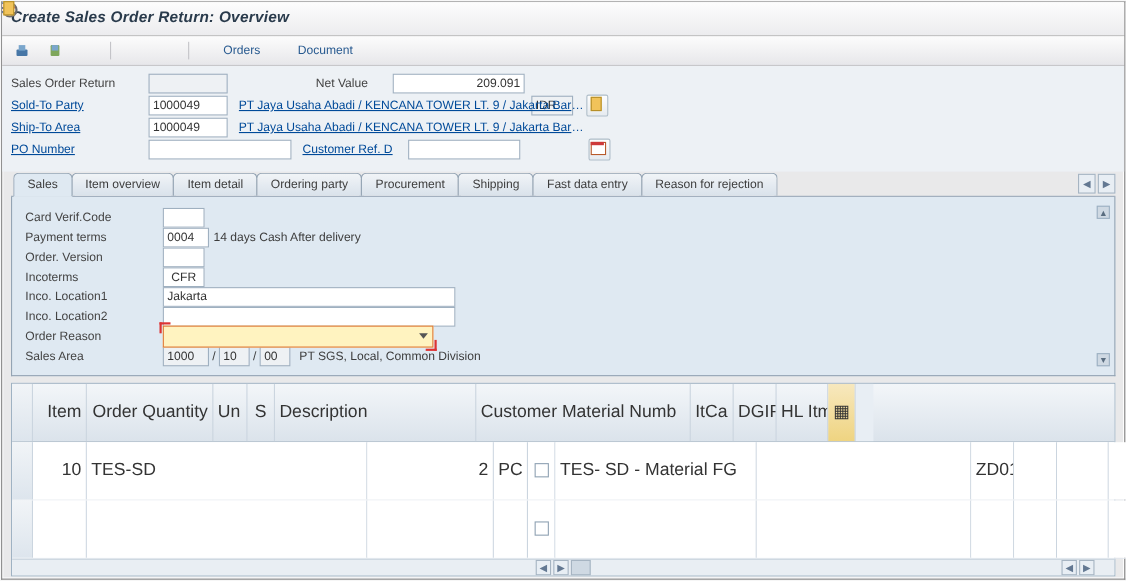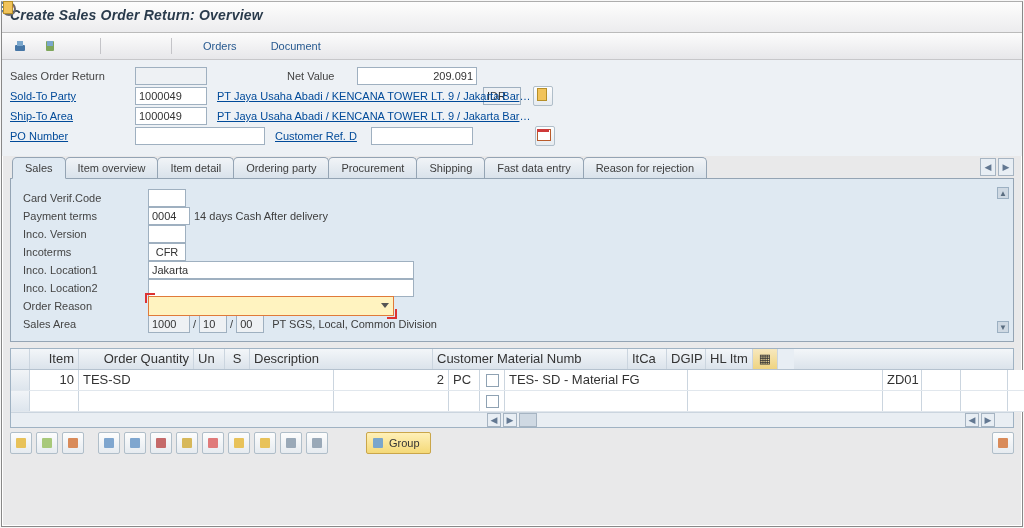--- a/index.html
+++ b/index.html
@@ -60,21 +60,21 @@
   .selwrap::after{content:"";position:absolute;right:-3px;bottom:-3px;width:8px;height:8px;border-right:2px solid #d33;border-bottom:2px solid #d33}
   .selcaret{position:absolute;right:3px;top:4px;width:12px;height:12px;pointer-events:none}
   .selcaret::before{content:"";position:absolute;left:2px;top:3px;border-left:4px solid transparent;border-right:4px solid transparent;border-top:5px solid #555}
   .vscroll{position:absolute;right:4px;top:8px;bottom:8px;width:12px;display:flex;flex-direction:column;align-items:center;justify-content:space-between}
   .vscroll .arr{width:10px;height:10px;background:#cfd9e3;border:1px solid #9cb0c2;display:flex;align-items:center;justify-content:center;font-size:8px;color:#5a6d80;cursor:pointer}
 
   .itemswrap{margin:6px 8px 4px 8px}
   .itemsbar{height:18px;line-height:18px;padding-left:6px;background:linear-gradient(#eaf0f6,#d1dbe5);border:1px solid #9fb2c3;border-bottom:none;border-top-left-radius:5px;border-top-right-radius:5px;color:#333}
   .grid{border:1px solid #9fb2c3;background:#fff}
   .ghead{display:flex;background:linear-gradient(#f3f6f9,#dbe3eb);border-bottom:1px solid #b5c2cf}
-  .gh,.gc{border-right:1px solid #cbd5df;padding:2px 4px;height:16px;line-height:16px;overflow:hidden;white-space:nowrap;font-size:13px;color:#333}
+  .gh,.gc{border-right:1px solid #cbd5df;padding:18px 4px;height:16px;line-height:16px;overflow:hidden;white-space:nowrap;font-size:16px;color:#333}
   .gh{font-weight:normal;color:#333}
   .grow{display:flex;border-bottom:1px solid #e1e7ed}
   .grow .gc{background:#fff}
   .grow.empty .gc{color:#999}
   .rowhndl{width:18px;background:linear-gradient(#f1f4f7,#dde5ed);border-right:1px solid #cbd5df}
   .c-item{width:40px;text-align:right}
   .c-mat{width:246px}
   .c-qty{width:106px;text-align:right}
   .c-un{width:22px}
   .c-s{width:16px;text-align:center}
@@ -191,21 +191,21 @@
       <div class="row">
         <span class="lbl">Card Verif.Code</span>
         <input class="fld fld60" style="width: 30px;" value="">
       </div>
       <div class="row">
         <span class="lbl">Payment terms</span>
         <input class="fld" style="width: 34px;" value="0004">
         <span style="padding-left:4px">14 days Cash After delivery</span>
       </div>
       <div class="row">
-        <span class="lbl">Inco. Version</span>
+        <span class="lbl">Order. Version</span>
         <input class="fld" style="width: 30px;" value="">
       </div>
       <div class="row">
         <span class="lbl">Incoterms</span>
         <input class="fld" style="width: 30px; text-align: center;" value="CFR">
       </div>
       <div class="row">
         <span class="lbl">Inco. Location1</span>
         <input class="fld fld260" value="Jakarta" style="">
       </div>

